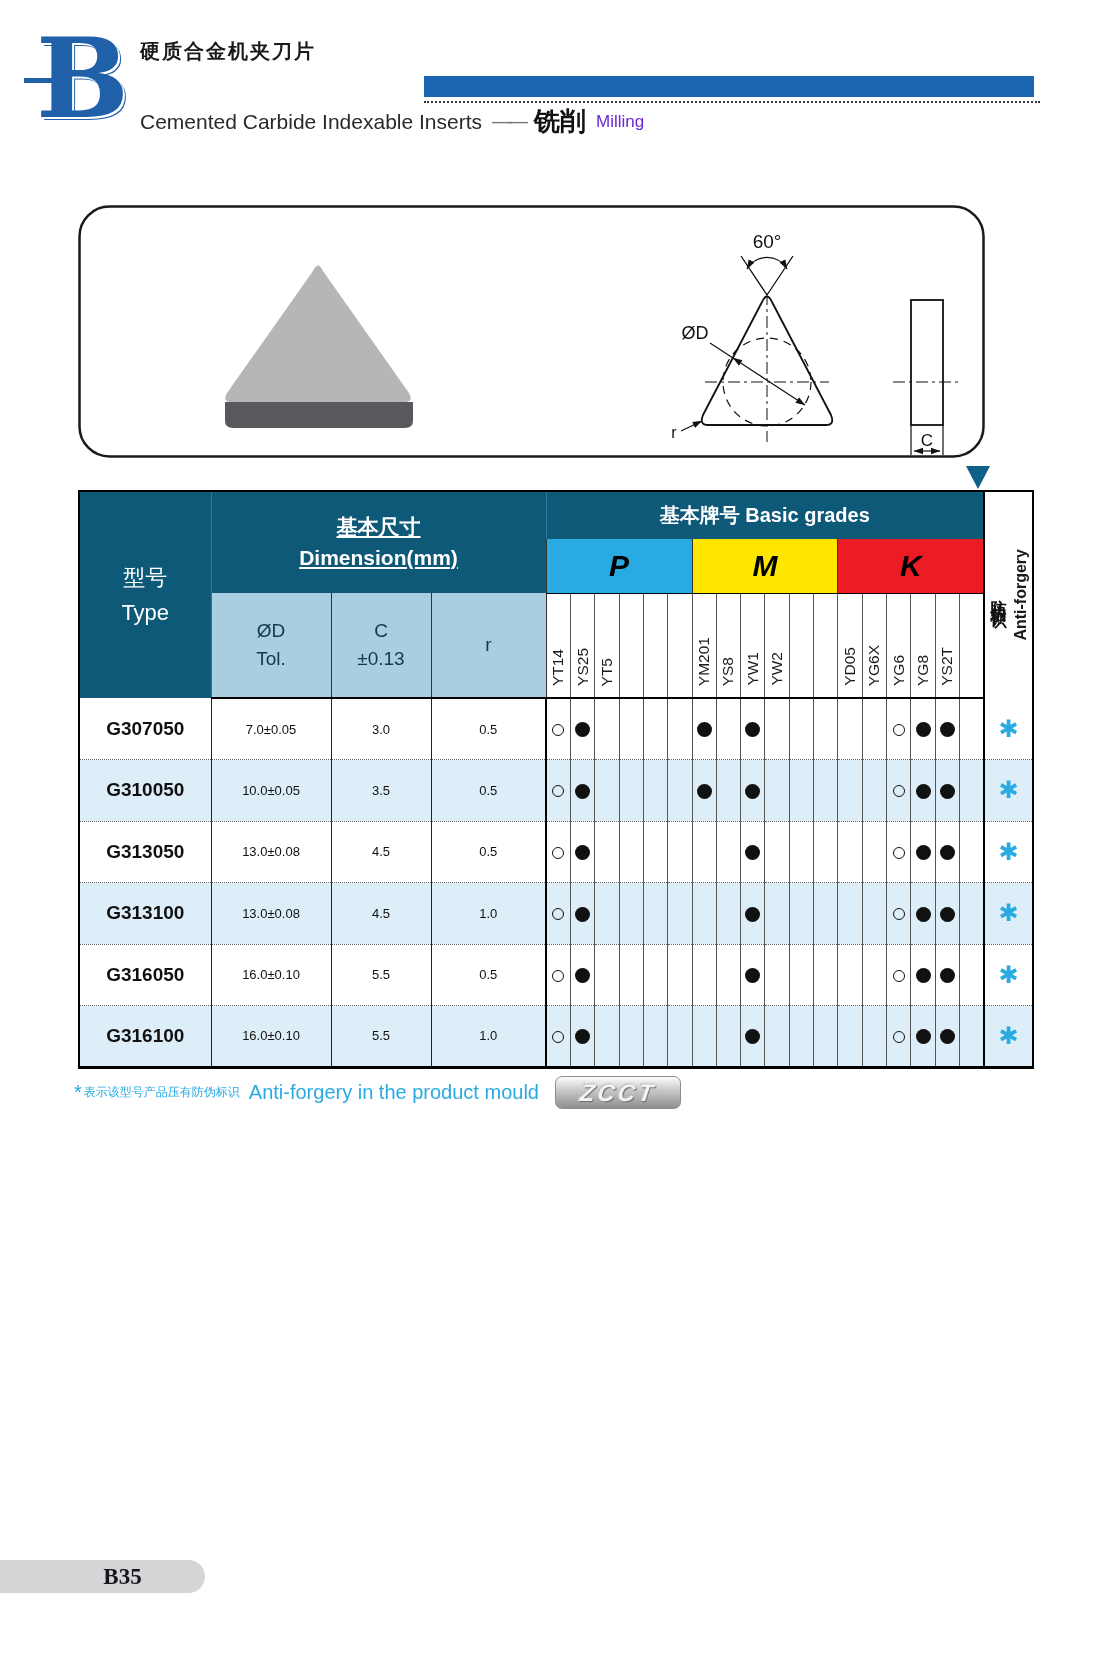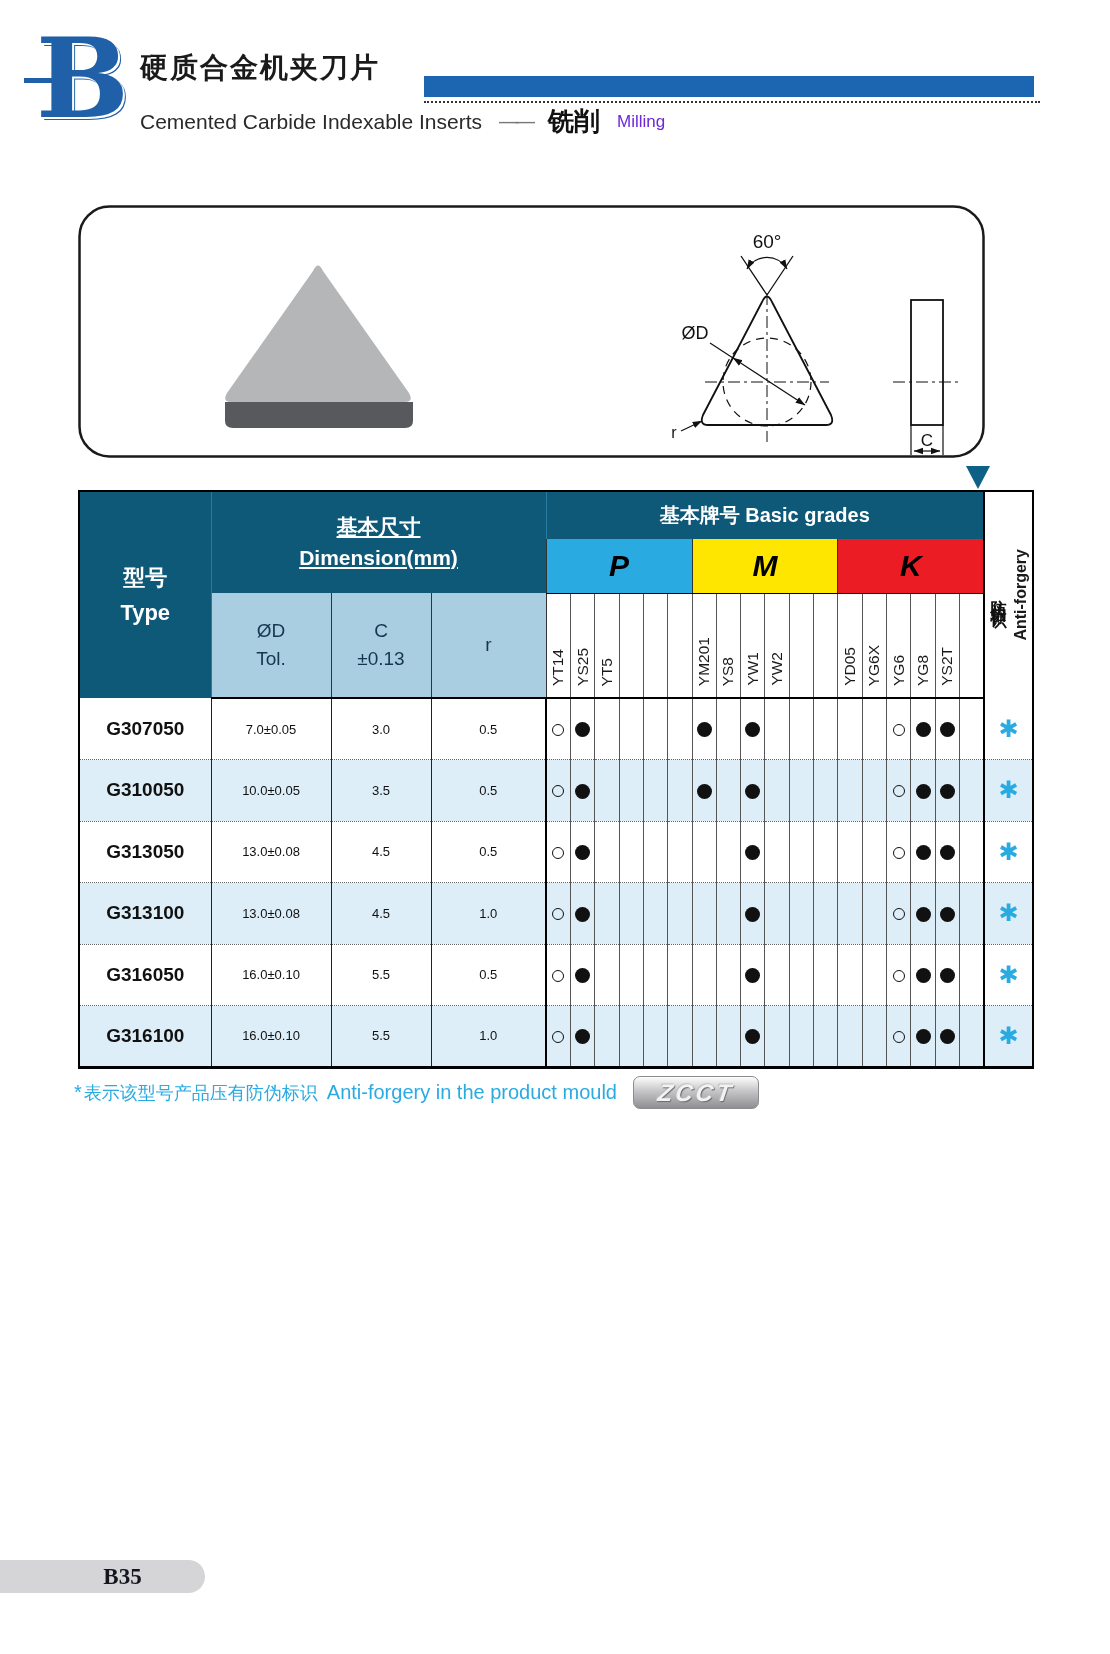--- a/index.html
+++ b/index.html
@@ -9,40 +9,40 @@
   *{margin:0;padding:0;box-sizing:border-box;}
   html,body{background:#fff;}
   body{font-family:"Liberation Sans",sans-serif;color:#111;}
   .page{position:relative;width:1110px;height:1654px;background:#fff;overflow:hidden;}
 
   
   .logo-b{position:absolute;left:36px;top:24px;font-family:"DejaVu Serif",serif;
           font-weight:bold;font-size:110px;line-height:1;color:var(--logo-blue);
           text-shadow:2px 2px 0 #fff,3px 3px 0 var(--logo-blue);}
   .logo-bar{position:absolute;left:24px;top:78px;width:36px;height:5px;background:var(--logo-blue);}
-  .title-zh{position:absolute;left:140px;top:49px;font-size:28px;font-weight:bold;letter-spacing:2px;color:#1a1a1a;}
+  .title-zh{position:absolute;left:140px;top:38px;font-size:20px;font-weight:bold;letter-spacing:2px;color:#1a1a1a;}
   .top-bar{position:absolute;left:424px;top:76px;width:610px;height:21px;background:var(--bar-blue);}
   .dotted-rule{position:absolute;left:424px;top:101px;width:616px;border-top:2px dotted #333;}
-  .subtitle-row{position:absolute;left:140px;top:104px;display:flex;align-items:center;gap:17px;white-space:nowrap;}
+  .subtitle-row{position:absolute;left:140px;top:104px;display:flex;align-items:center;gap:10px;white-space:nowrap;}
   .subtitle-en{font-size:21px;color:#2a2a2a;}
   .dash-divider{font-size:20px;color:#777;letter-spacing:-4px;}
   .category-zh{font-size:26px;font-weight:bold;color:#111;}
   .category-en{font-size:17px;color:#6d28d9;}
 
   
   .diagram-svg{position:absolute;left:78px;top:205px;}
   .down-arrow{position:absolute;left:966px;top:466px;width:0;height:0;
               border-left:12px solid transparent;border-right:12px solid transparent;
               border-top:23px solid #0d6187;}
 
   
   table.spec{position:absolute;left:78px;top:490px;width:954px;border-collapse:collapse;
              table-layout:fixed;border:2.5px solid #000;border-bottom:3.5px solid #000;}
   table.spec th,table.spec td{overflow:hidden;}
-  .type-head{background:var(--header-blue);color:#fff;font-size:22px;font-weight:bold;
+  .type-head{background:var(--header-blue);color:#fff;font-size:22px;font-weight:normal;
              line-height:1.6;border-right:1px solid #2a7ba3;}
   .dim-head{background:var(--header-blue);color:#fff;font-size:21px;font-weight:bold;
             text-align:center;line-height:1.45;text-decoration:underline;}
   .grades-head{background:var(--header-blue);color:#fff;font-size:20px;font-weight:bold;
                text-align:center;border-left:1px solid #2a7ba3;}
   .anti-head{background:#fff;border-left:2px solid #000;}
   .anti-wrap{display:flex;justify-content:center;align-items:center;gap:3px;height:196px;}
   .vcjk{writing-mode:vertical-rl;font-size:16px;font-weight:bold;letter-spacing:4px;color:#111;}
   .vtext{writing-mode:vertical-rl;transform:rotate(180deg);font-size:15.5px;color:#1a1a1a;white-space:nowrap;}
   .anti-en{font-size:16px;}
@@ -62,21 +62,21 @@
   td.mark-col{text-align:center;vertical-align:middle;border-left:1px solid #555;border-right:1px solid #555;}
   td.anti-col{text-align:center;vertical-align:middle;border-left:2px solid #000;
               font-size:24px;color:var(--accent);}
   .circle{display:inline-block;border-radius:50%;vertical-align:middle;}
   .circle.open{width:12px;height:12px;border:1.7px solid #111;background:transparent;}
   .circle.filled{width:15px;height:15px;background:#111;}
 
   
   .footnote{position:absolute;left:74px;top:1076px;display:flex;align-items:center;white-space:nowrap;color:var(--accent);}
   .fn-sym{font-size:20px;margin-right:2px;}
-  .fn-zh{font-size:18px;}
+  .fn-zh{font-size:12px;}
   .fn-en{font-size:20px;margin-left:9px;}
   .zcct-badge{margin-left:16px;width:126px;height:33px;border-radius:7px;border:1px solid #8d8d90;
               background:linear-gradient(180deg,#fdfdfd 0%,#c6c6c8 45%,#8f8f92 100%);
               display:flex;align-items:center;justify-content:center;}
   .zcct-text{font-style:italic;font-weight:bold;font-size:24px;letter-spacing:3px;color:#f2f2f2;
              text-shadow:1px 1px 1px #6a6a6a,-1px -1px 1px #bdbdbd;transform:skewX(-8deg);}
 
   
   .page-pill{position:absolute;left:0;top:1560px;width:205px;height:33px;background:var(--pill-gray);
              border-radius:0 17px 17px 0;text-align:center;padding-left:40px;}

